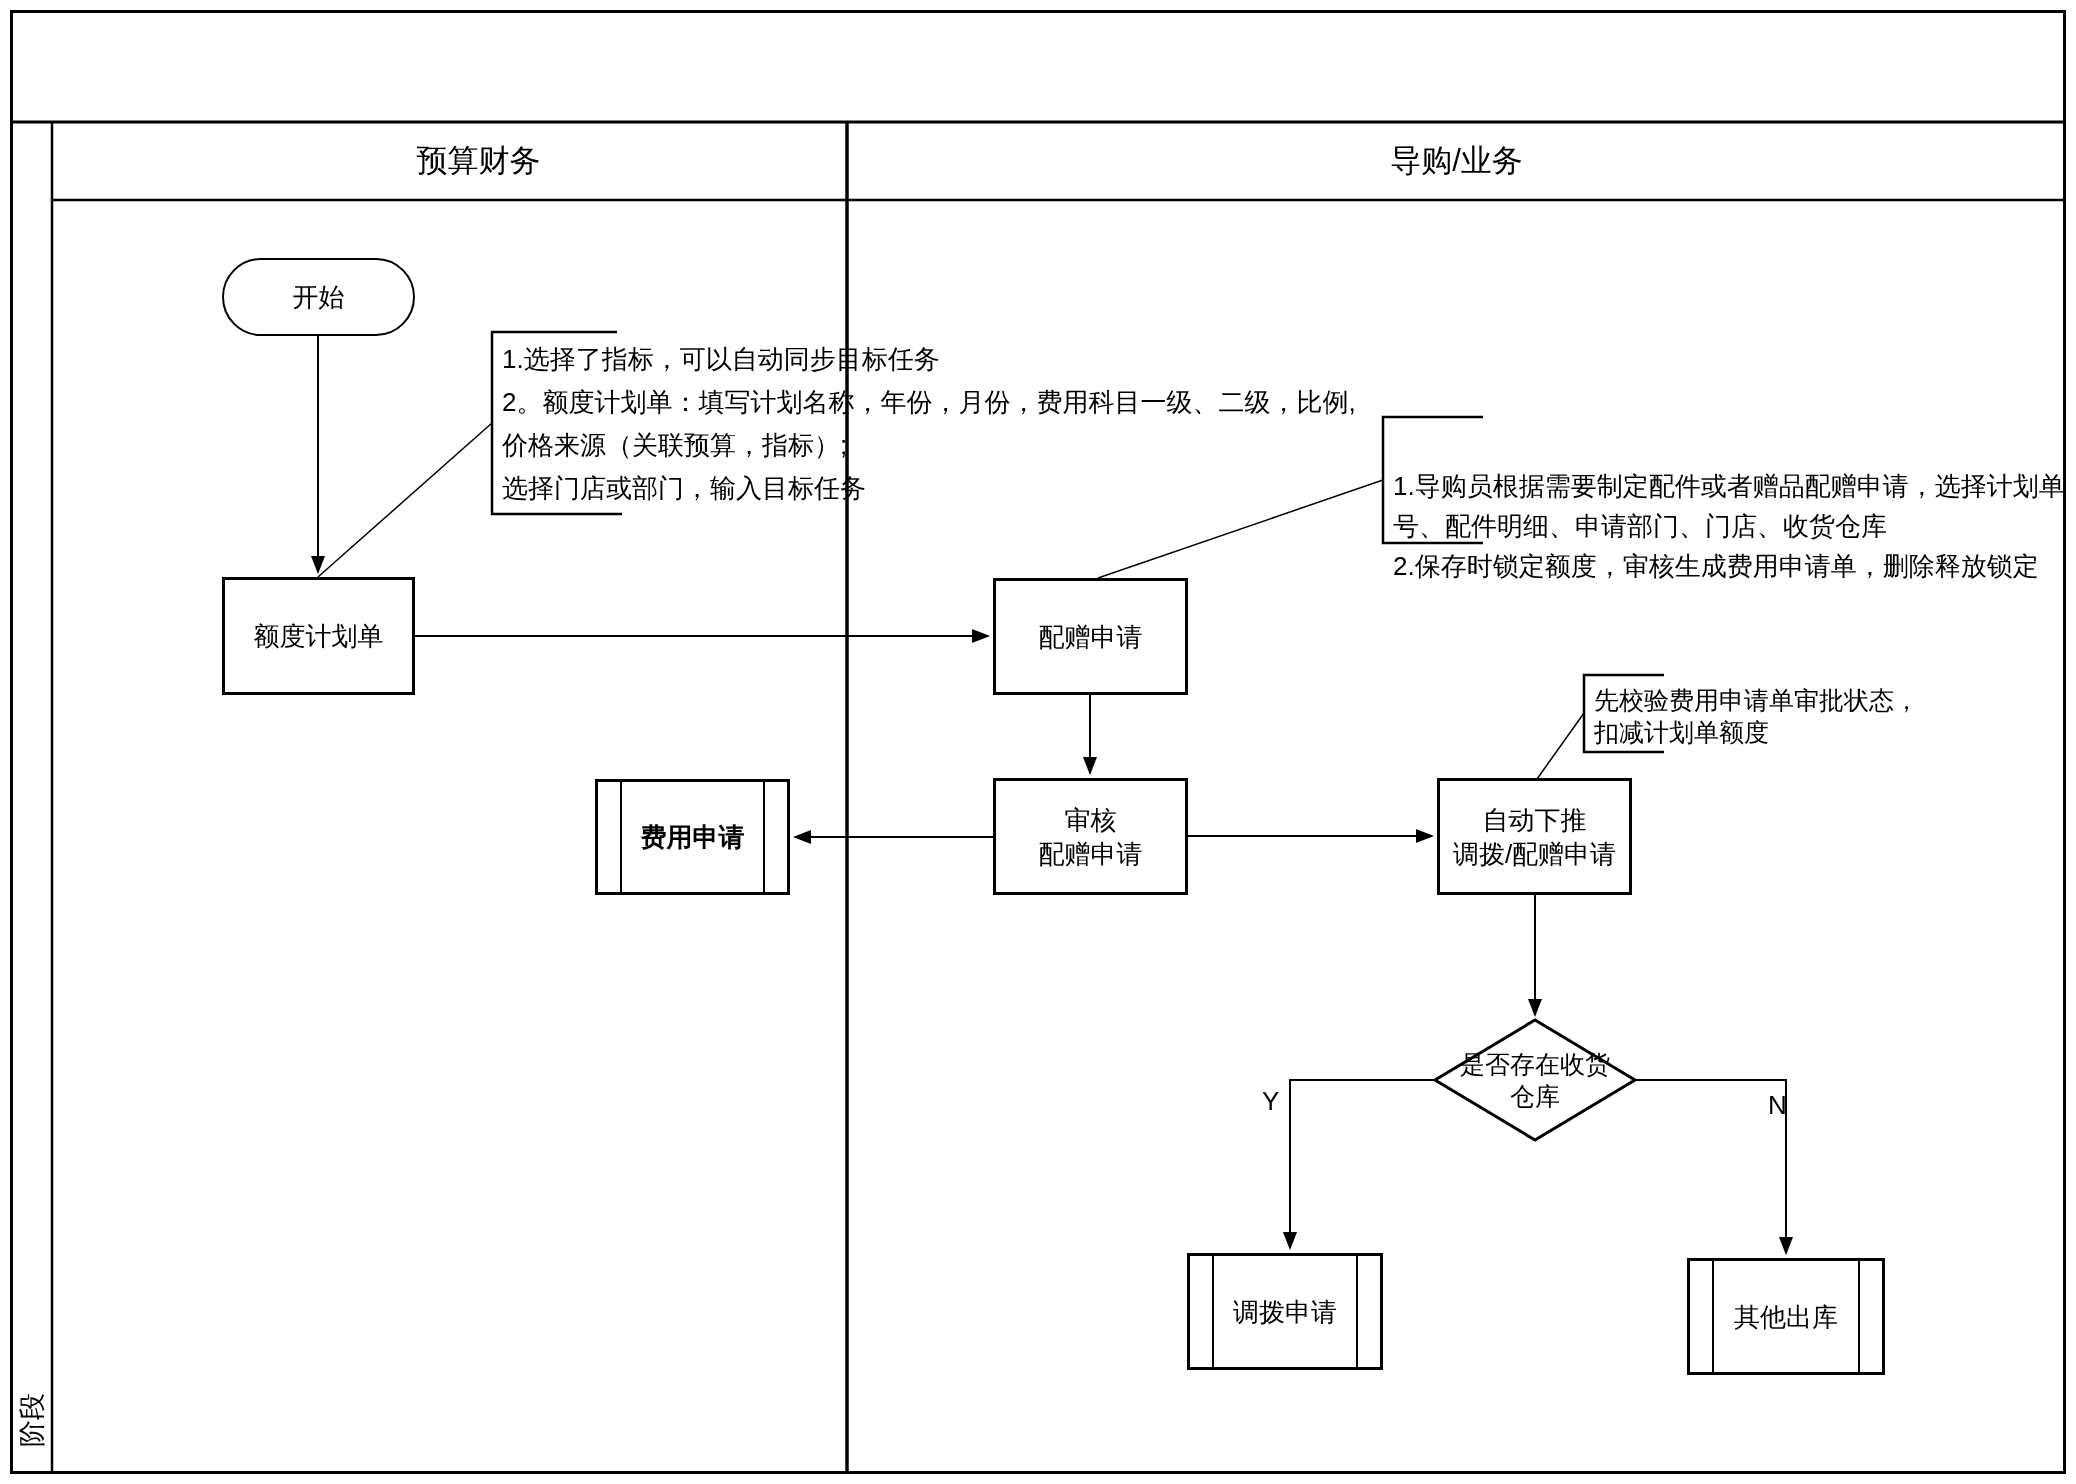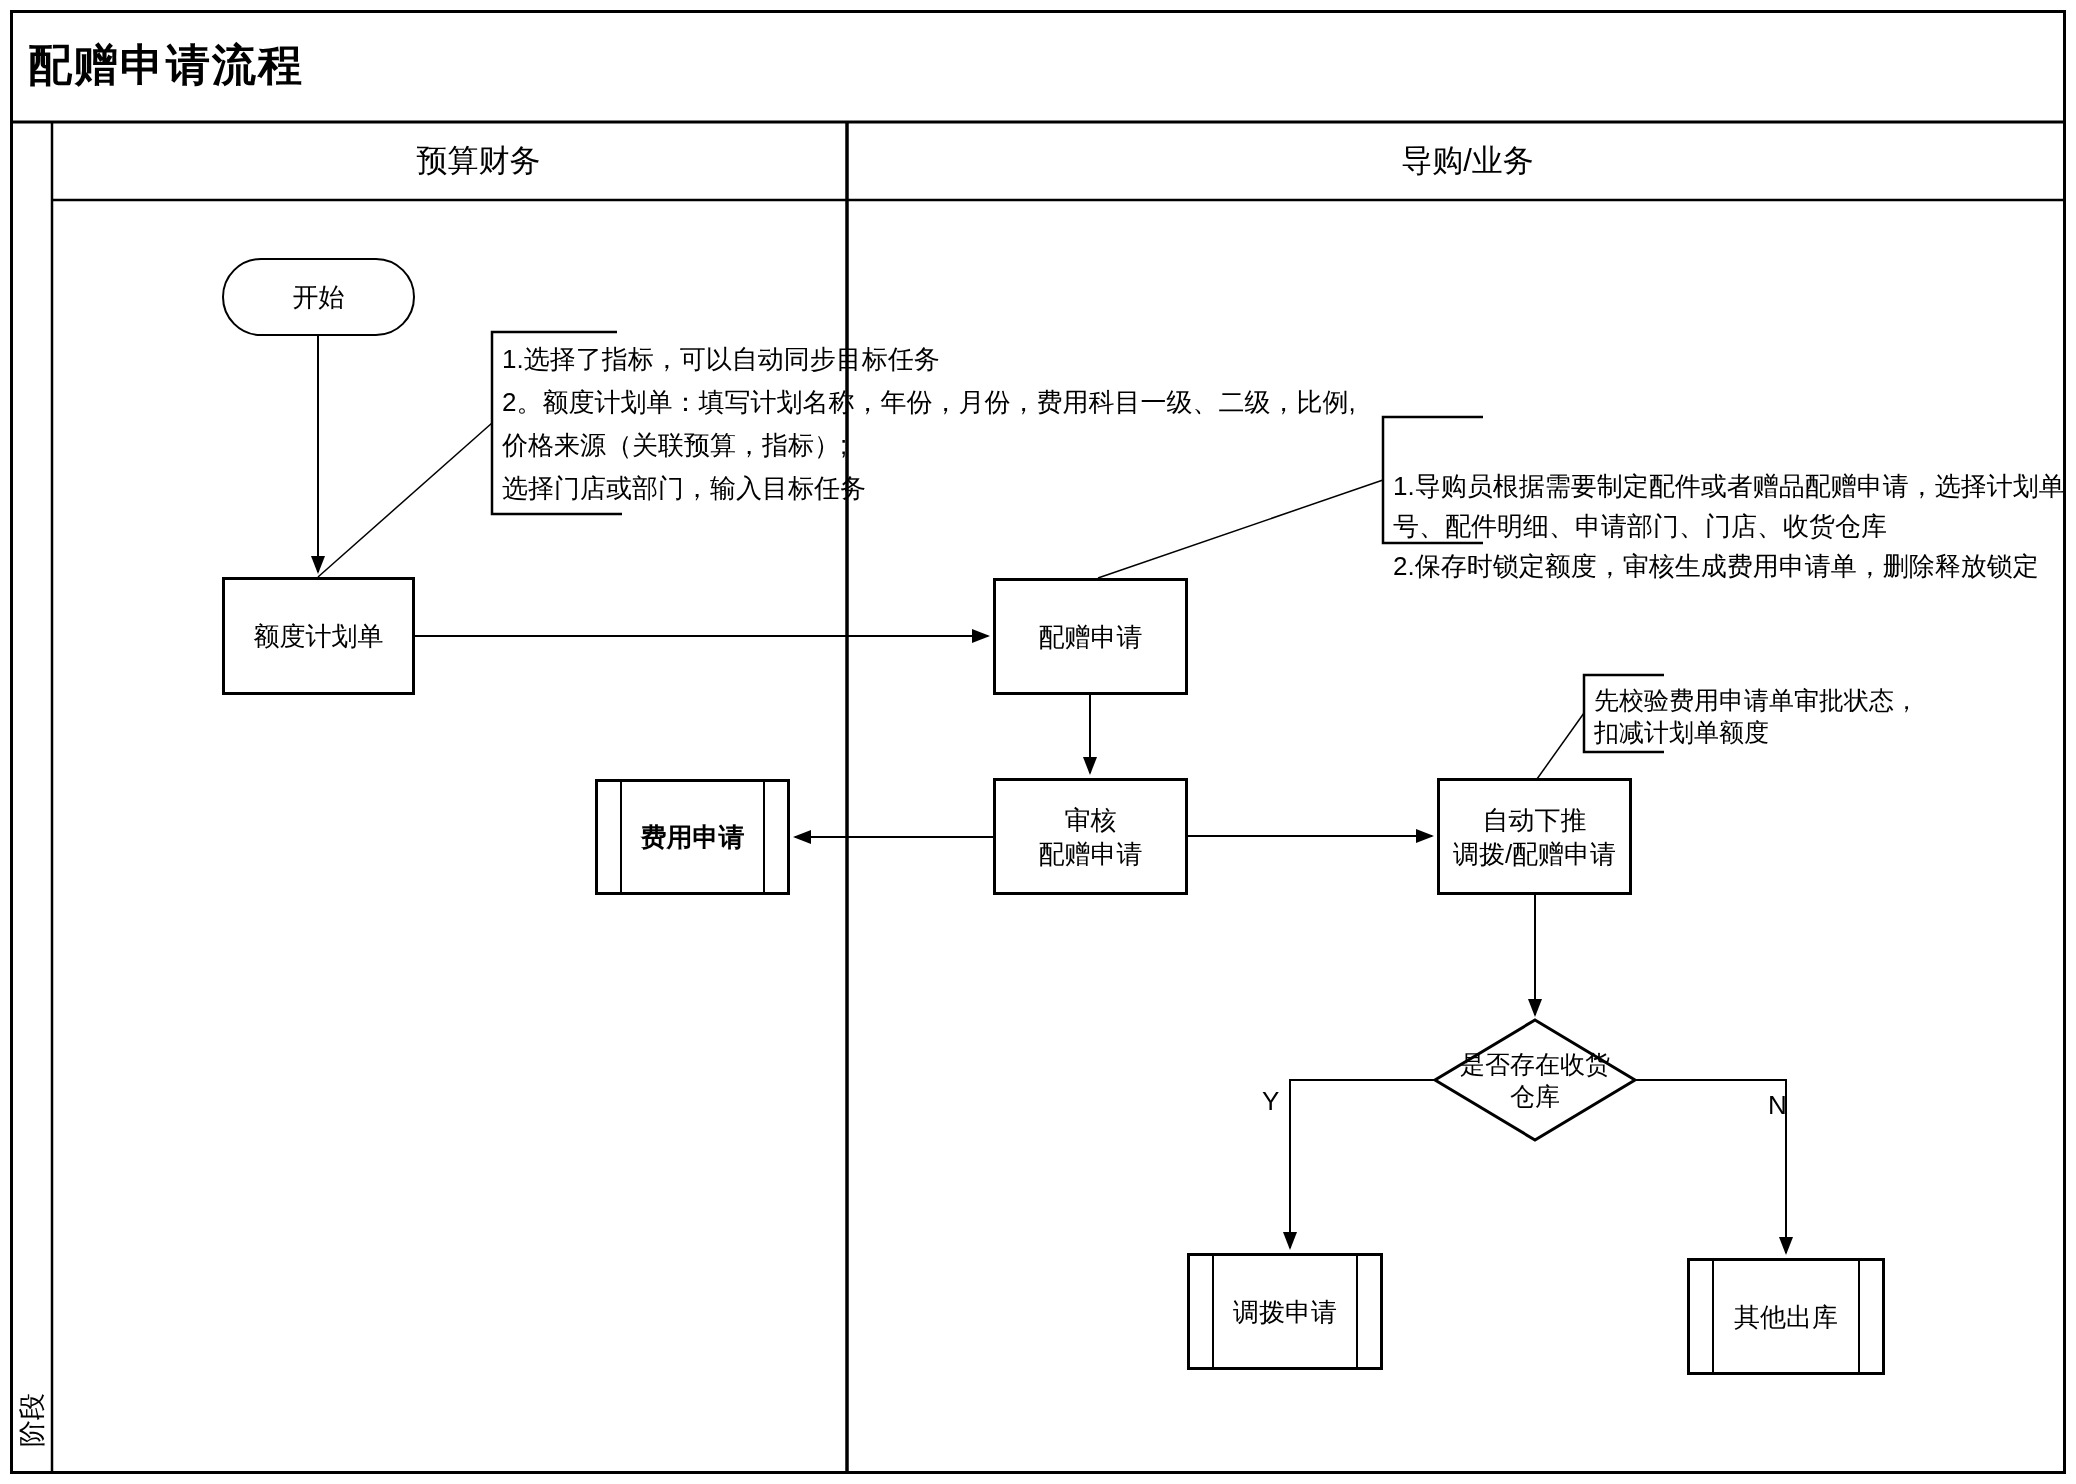--- a/index.html
+++ b/index.html
@@ -55,24 +55,23 @@
     <path d="M1635 1080 H1786 V1253" stroke="#000" stroke-width="2" fill="none" marker-end="url(#arr)"></path>
 
     <path d="M617 332 H492 V514 H622" stroke="#000" stroke-width="2.5" fill="none"></path>
     <path d="M492 423 L318 577" stroke="#000" stroke-width="1.5" fill="none"></path>
     <path d="M1483 417 H1383 V543 H1483" stroke="#000" stroke-width="2.5" fill="none"></path>
     <path d="M1383 480 L1098 578" stroke="#000" stroke-width="1.5" fill="none"></path>
     <path d="M1664 675 H1584 V752 H1664" stroke="#000" stroke-width="2.5" fill="none"></path>
     <path d="M1584 713 L1537 779" stroke="#000" stroke-width="1.5" fill="none"></path>
   </svg>
 
-  <div class="abs title">配赠申请流程</div>
 
   <div class="abs lane-header" style="left:54px;width:793px;margin-left:28px;">预算财务</div>
-  <div class="abs lane-header" style="left:849px;width:1215px;padding-left:11px;">导购/业务</div>
+  <div class="abs lane-header" style="left:849px;width:1215px;">导购/业务</div>
 
   <div class="abs phase">
     <span>阶段</span>
   </div>
 
   <div class="abs node stadium" style="left:222px;top:258px;width:193px;height:78px;">
     <span>开始</span>
   </div>
 
   <div class="abs node" style="left:222px;top:577px;width:193px;height:118px;">

